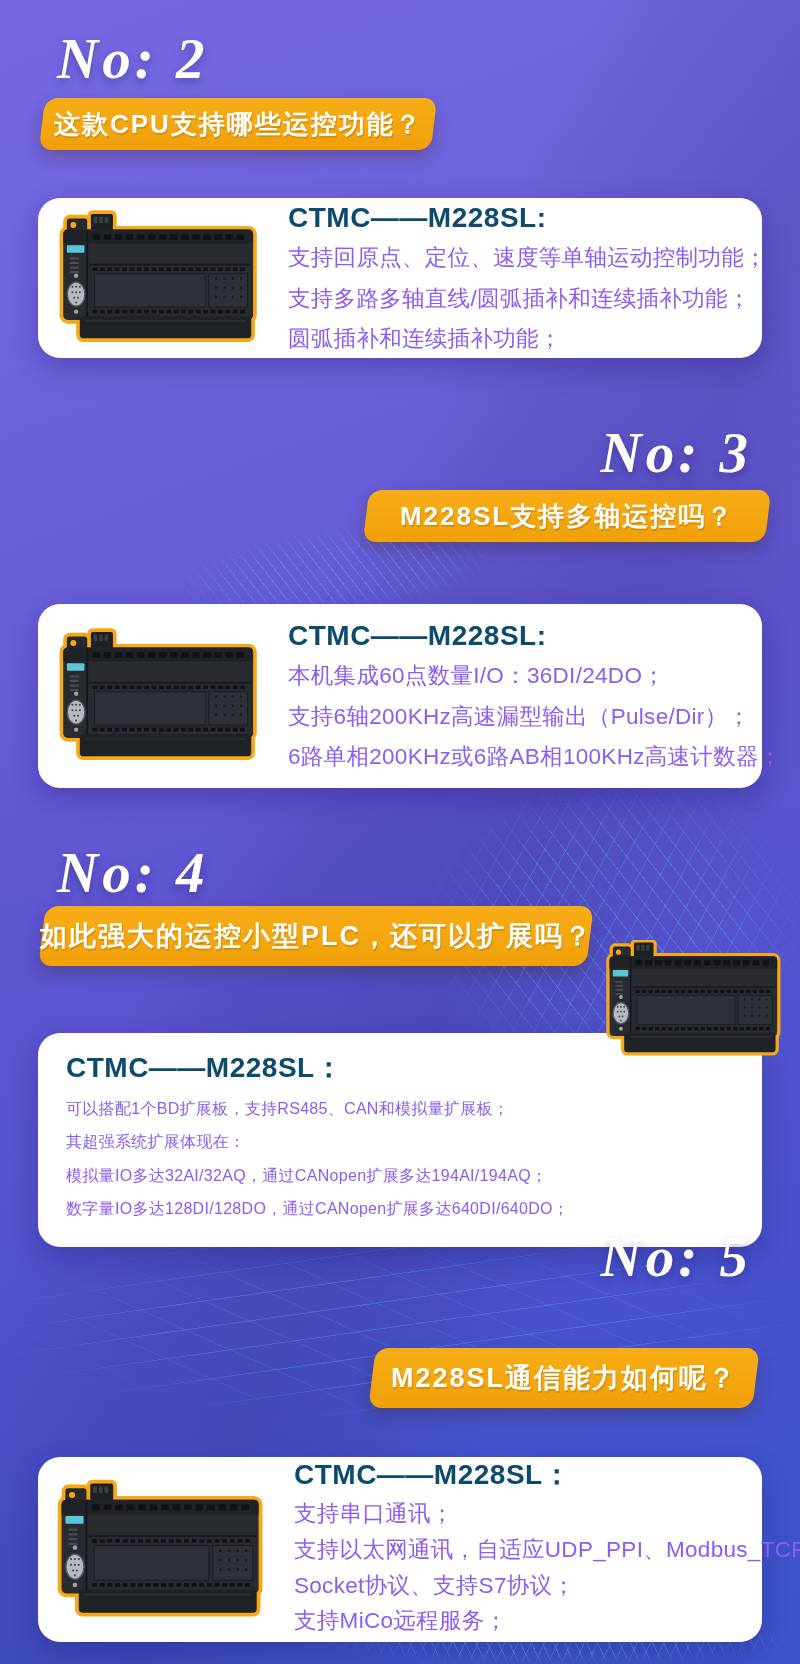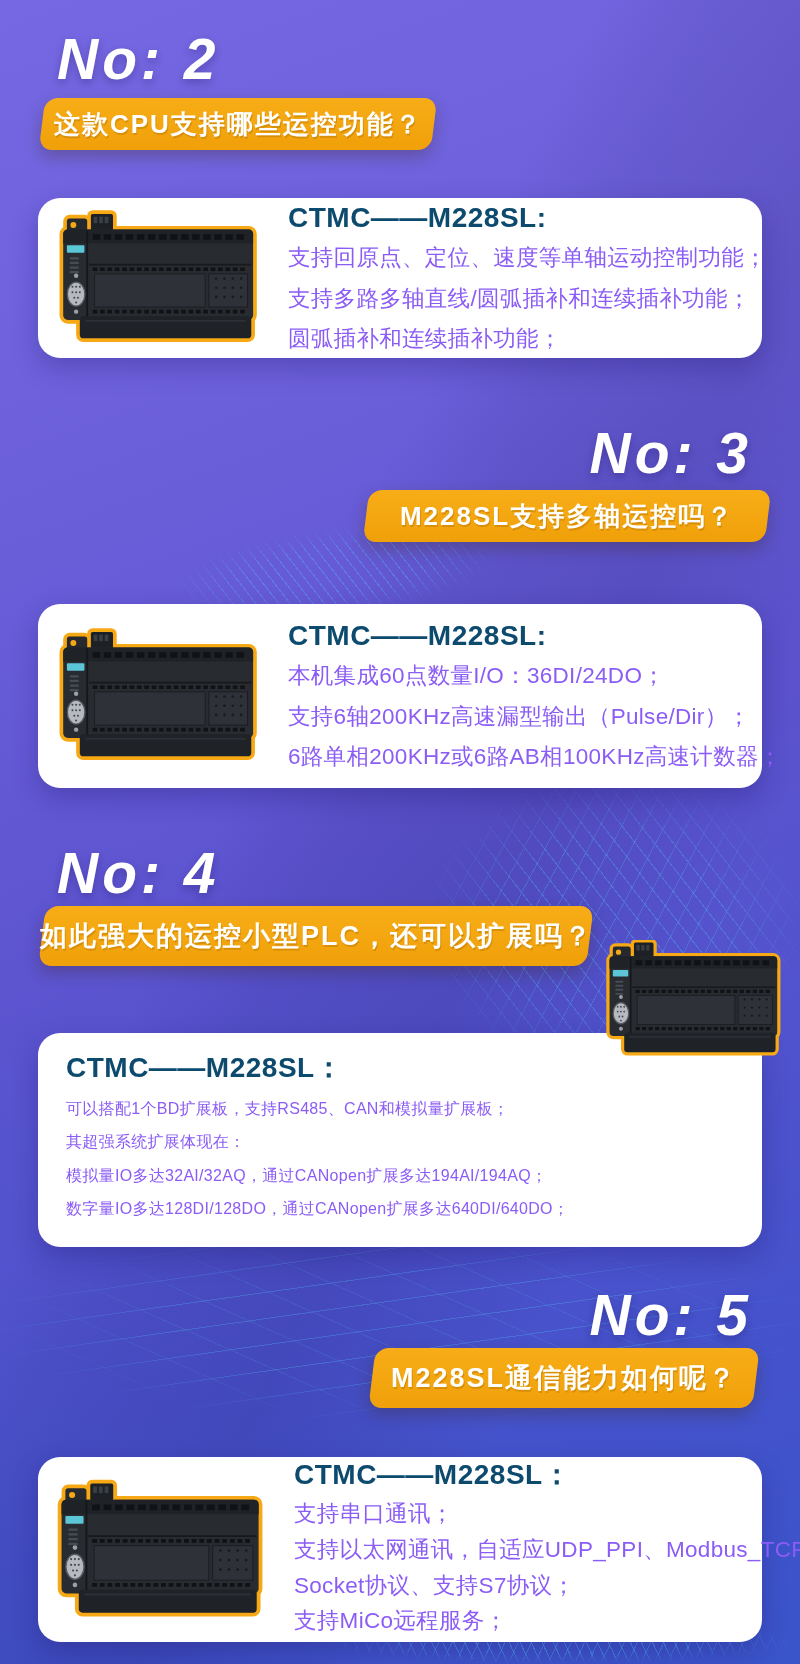--- a/index.html
+++ b/index.html
@@ -27,29 +27,29 @@
     background:
       repeating-linear-gradient(-8deg, rgba(86,210,255,.42) 0 1px, transparent 1px 26px),
       repeating-linear-gradient(24deg, rgba(86,210,255,.22) 0 1px, transparent 1px 34px); }
   .mesh-d { left:320px; top:1618px; width:480px; height:46px; opacity:.7;
     background:
       repeating-linear-gradient(65deg, rgba(86,210,255,.55) 0 1px, transparent 1px 10px),
       repeating-linear-gradient(-65deg, rgba(86,210,255,.45) 0 1px, transparent 1px 12px); }
 
   .num {
     position:absolute; z-index:3; color:#fff;
-    font-family:Liberation Sans, sans-serif;
+    font-family:Liberation Serif, serif;
     font-weight:bold; font-style:italic; font-size:57px; letter-spacing:4px;
     text-shadow:0 4px 8px rgba(25,18,90,.30);
     white-space:nowrap;
   }
   .num-2 { left:57px; top:26px; }
   .num-3 { right:48px; top:420px; }
   .num-4 { left:57px; top:840px; }
-  .num-5 { right:48px; top:1282px; }
+  .num-5 { right:48px; top:1224px; }
 
   .banner {
     position:absolute; z-index:3;
     background:linear-gradient(180deg,#f7ad17 0%, #f0a009 100%);
     border-radius:13px; transform:skewX(-7deg);
     box-shadow:0 7px 16px rgba(60,35,10,.28);
     display:flex; align-items:center; justify-content:center;
   }
   .banner > span {
     transform:skewX(7deg); color:#ffffff; font-weight:bold; letter-spacing:2px;

